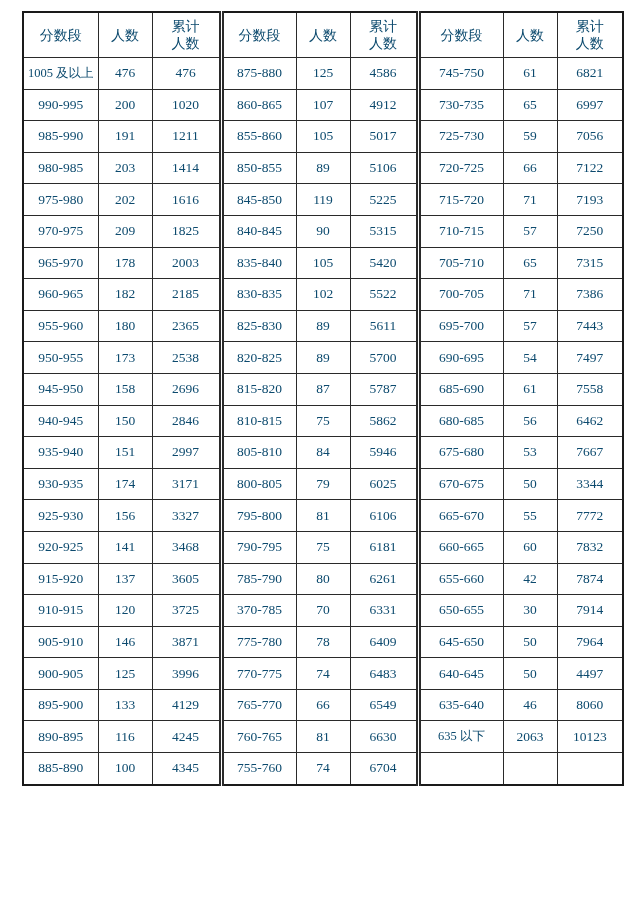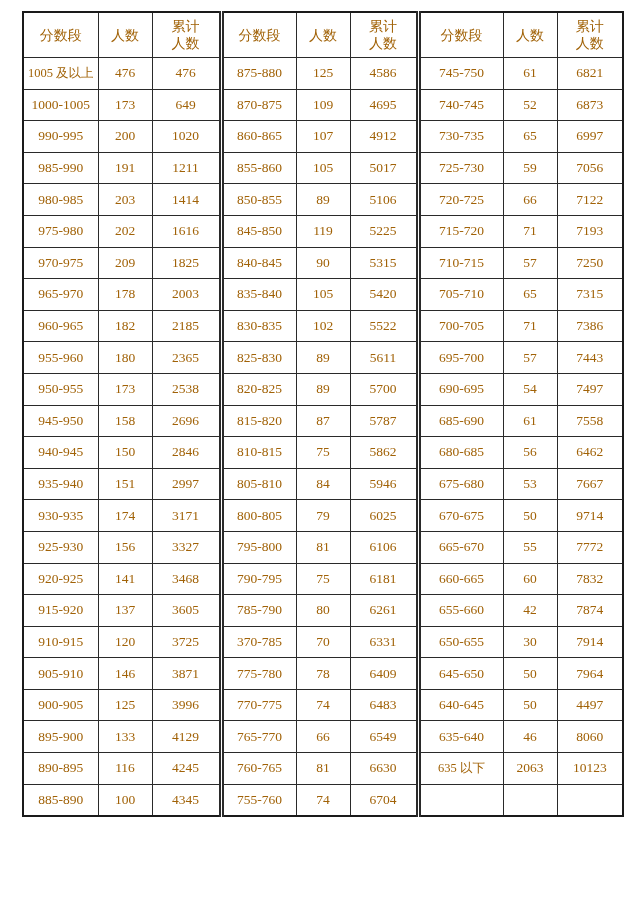--- a/index.html
+++ b/index.html
@@ -18,21 +18,21 @@
   }
   .score-table {
     position: absolute;
     left: 22px;
     top: 11px;
     width: 600px;
     border-collapse: collapse;
     table-layout: fixed;
     border: 2px solid #1a1a1a;
     font-family: "Liberation Serif", "DejaVu Serif", serif;
-    color: #a16207;
+    color: #0c4a6e;
   }
   .score-table th,
   .score-table td {
     border: 1px solid #2a2a2a;
     text-align: center;
     vertical-align: middle;
     padding: 0;
     font-weight: normal;
     white-space: nowrap;
     overflow: hidden;
@@ -98,31 +98,20 @@
           <td>476</td>
           <td>476</td>
           <td class="range sec-start">875-880</td>
           <td>125</td>
           <td>4586</td>
           <td class="range sec-start">745-750</td>
           <td>61</td>
           <td>6821</td>
         </tr>
         <tr>
-          <td class="range">1000-1005</td>
-          <td>173</td>
-          <td>649</td>
-          <td class="range sec-start">870-875</td>
-          <td>109</td>
-          <td>4695</td>
-          <td class="range sec-start">740-745</td>
-          <td>52</td>
-          <td>6873</td>
-        </tr>
-        <tr>
           <td class="range">990-995</td>
           <td>200</td>
           <td>1020</td>
           <td class="range sec-start">860-865</td>
           <td>107</td>
           <td>4912</td>
           <td class="range sec-start">730-735</td>
           <td>65</td>
           <td>6997</td>
         </tr>
@@ -249,21 +238,21 @@
         </tr>
         <tr>
           <td class="range">930-935</td>
           <td>174</td>
           <td>3171</td>
           <td class="range sec-start">800-805</td>
           <td>79</td>
           <td>6025</td>
           <td class="range sec-start">670-675</td>
           <td>50</td>
-          <td>9714</td>
+          <td>3344</td>
         </tr>
         <tr>
           <td class="range">925-930</td>
           <td>156</td>
           <td>3327</td>
           <td class="range sec-start">795-800</td>
           <td>81</td>
           <td>6106</td>
           <td class="range sec-start">665-670</td>
           <td>55</td>

